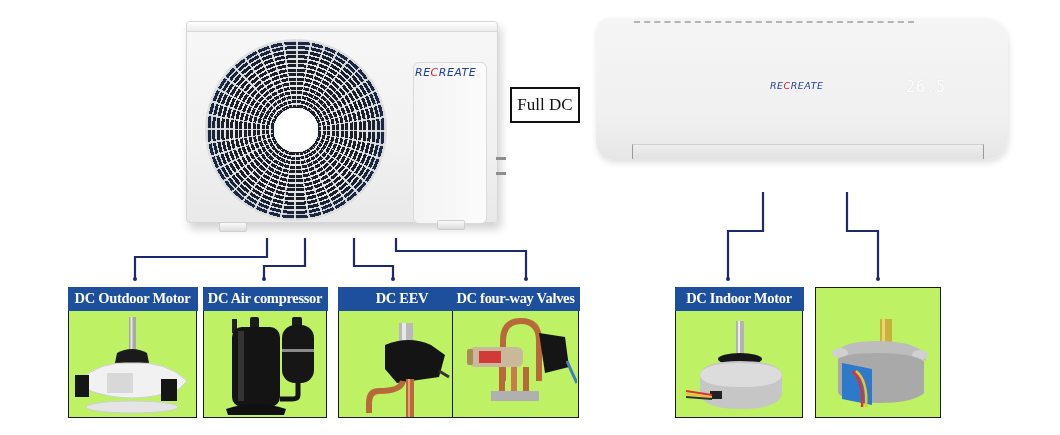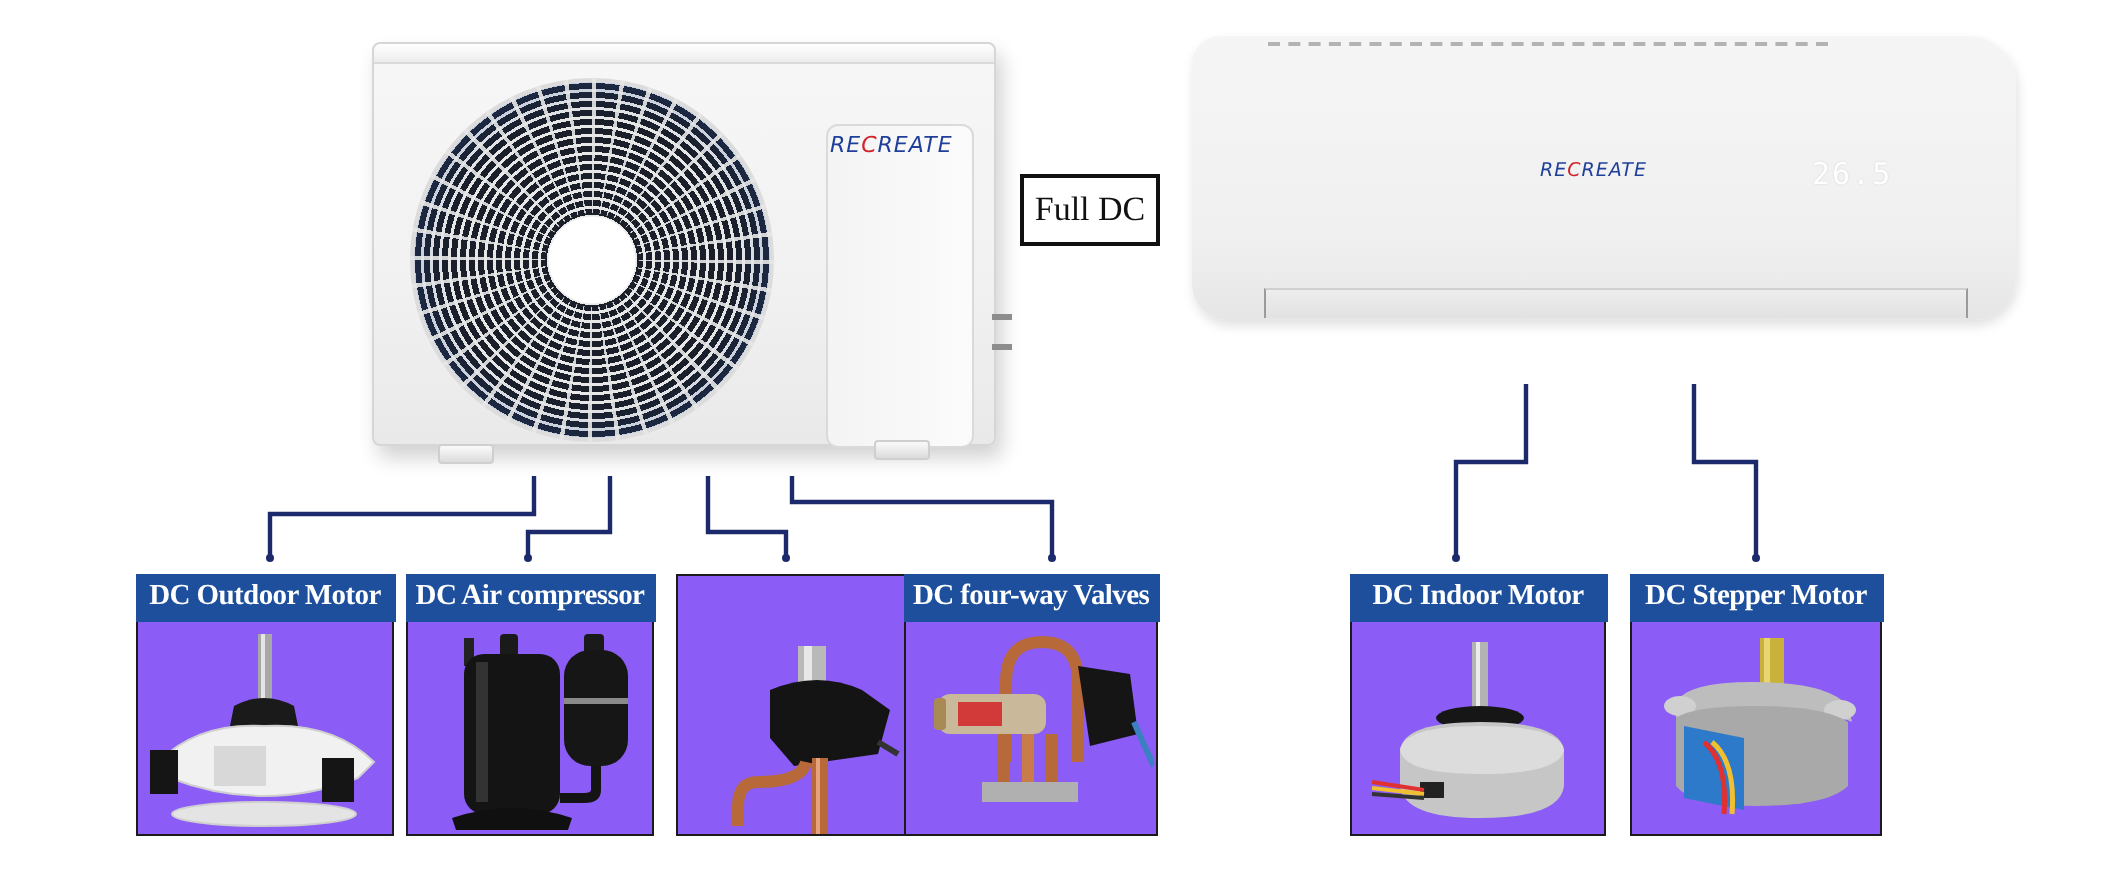--- a/index.html
+++ b/index.html
@@ -73,21 +73,21 @@
   }
   .logo-in { left: 174px; top: 62px; font-size: 9.5px; }
   .display { left: 310px; top: 60px; font-size: 15px; color: #ffffff; font-family: "DejaVu Sans Mono", monospace; text-shadow: 0 0 1px #cfcfcf; letter-spacing: 1px; }
 
   
   svg.lines { left: 0; top: 0; width: 1060px; height: 435px; pointer-events: none; }
 
   
   .card {
     top: 287px; height: 131px; box-sizing: border-box;
-    border: 1.5px solid #1b1b1b; background: #8b5cf6; padding-left: 16px;
+    border: 1.5px solid #1b1b1b; background: #bef264; padding-left: 16px;
   }
   .card-header {
     position: absolute; left: -1.5px; top: -1.5px; right: -1.5px; height: 24px;
     background: #1d4f9c; color: #fff; font-weight: bold; font-size: 14.5px;
     display: flex; align-items: center; justify-content: center; white-space: nowrap;
     letter-spacing: -0.3px;
   }
   .card-img { position: absolute; left: 0; right: 0; top: 23px; bottom: 0; }
 </style>
 </head>
@@ -160,20 +160,21 @@
       <path d="M22 98 Q52 88 82 98 L80 104 L24 104 Z" fill="#101010"></path>
       <rect x="88" y="6" width="10" height="10" rx="2" fill="#1a1a1a"></rect>
       <rect x="78" y="14" width="32" height="58" rx="13" fill="#161616"></rect>
       <rect x="78" y="38" width="32" height="3" fill="#8a8a8a"></rect>
       <path d="M94 72 V84 Q94 88 88 88 H76" stroke="#141414" stroke-width="5" fill="none"></path>
     </svg>
   </div>
 </div>
 
 <div class="abs card" style="left:338px; width:128px;">
+  <div class="card-header">DC EEV</div>
   <div class="card-img">
     <svg width="125" height="106" viewBox="0 0 125 106">
       <rect x="60" y="12" width="14" height="20" fill="#b9b9b9"></rect>
       <rect x="63" y="12" width="4" height="20" fill="#e8e8e8"></rect>
       <path d="M46 34 Q70 24 92 34 L106 44 L100 66 L58 72 L46 58 Z" fill="#141414"></path>
       <path d="M64 70 Q62 80 40 80 Q30 80 30 92 V102" stroke="#b8693a" stroke-width="6" fill="none"></path>
       <rect x="67" y="68" width="8" height="38" fill="#b8693a"></rect>
       <rect x="69" y="68" width="2" height="38" fill="#e6a27a"></rect>
       <path d="M100 60 L110 66" stroke="#333" stroke-width="3"></path>
     </svg>
@@ -209,21 +210,20 @@
       <path d="M24 64 Q26 52 64 52 Q104 52 106 64 Q104 76 64 76 Q26 76 24 64 Z" fill="#dcdcdc"></path>
       <rect x="34" y="80" width="12" height="8" fill="#222"></rect>
       <path d="M10 80 L36 84" stroke="#e03030" stroke-width="2"></path>
       <path d="M10 83 L36 86" stroke="#f0c030" stroke-width="2"></path>
       <path d="M10 86 L36 88" stroke="#333" stroke-width="2"></path>
     </svg>
   </div>
 </div>
 
 <div class="abs card" style="left:815px; width:126px;">
-  <div class="card-header">DC Stepper Motor</div>
   <div class="card-img">
     <svg width="123" height="106" viewBox="0 0 123 106">
       <rect x="64" y="8" width="12" height="30" fill="#c9b23a"></rect>
       <rect x="66" y="8" width="3" height="30" fill="#e8d770"></rect>
       <path d="M22 40 Q28 30 60 30 Q98 30 108 42 L110 50 Q98 44 60 44 Q30 44 22 48 Z" fill="#bdbdbd"></path>
       <ellipse cx="24" cy="42" rx="8" ry="5" fill="#d0d0d0"></ellipse>
       <ellipse cx="104" cy="44" rx="8" ry="5" fill="#d0d0d0"></ellipse>
       <path d="M22 48 Q30 42 62 42 Q96 42 108 50 V82 Q98 92 62 92 Q30 92 22 82 Z" fill="#a9a9a9"></path>
       <path d="M26 52 L56 58 V94 L26 88 Z" fill="#2c7ac9"></path>
       <path d="M36 60 Q48 70 46 96" stroke="#e03030" stroke-width="2.5" fill="none"></path>

